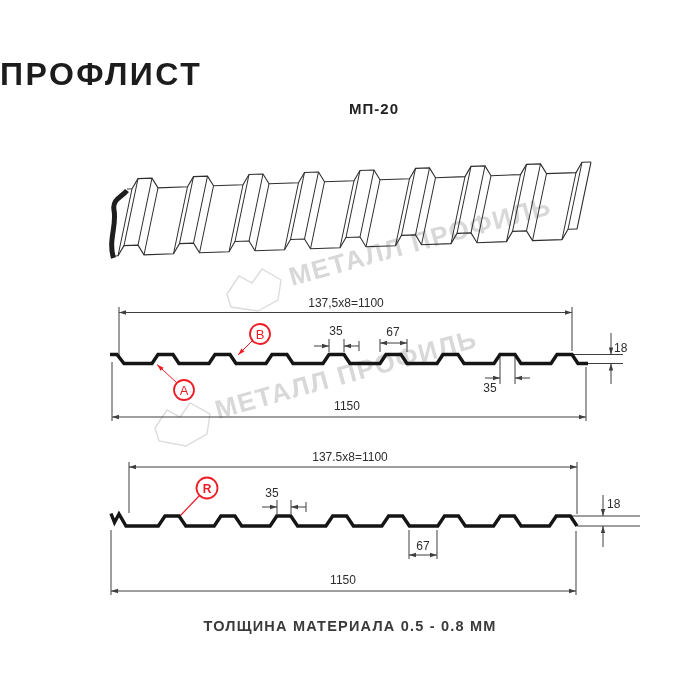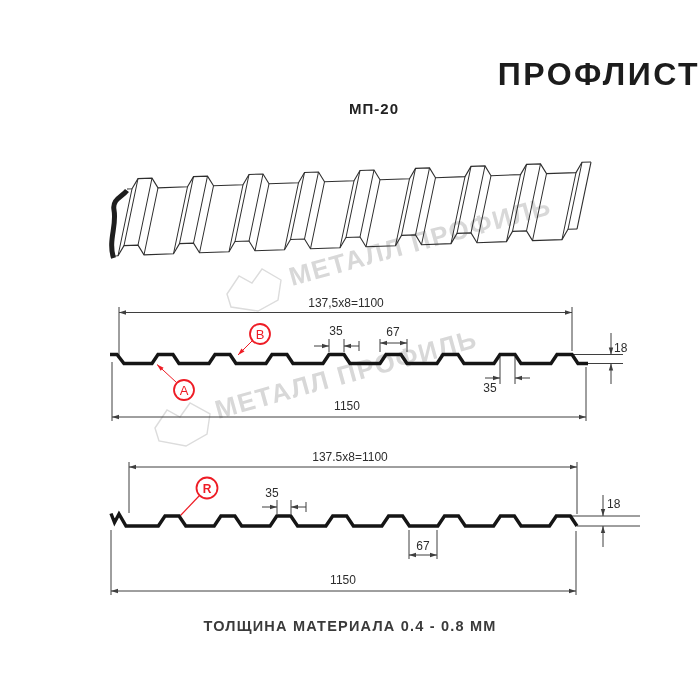--- a/index.html
+++ b/index.html
@@ -1,18 +1,18 @@
 <!DOCTYPE html>
 <html><head>
 <meta charset="utf-8">
 <style>
   html,body{margin:0;padding:0;background:#fff;}
   .canvas{position:relative;width:700px;height:700px;background:#ffffff;overflow:hidden;
           font-family:"Liberation Sans",sans-serif;}
-  .page-title{position:absolute;top:56px;left:0;right:0;text-align:right;
+  .page-title{position:absolute;top:56px;left:0;right:0;text-align:left;
               font-size:32px;font-weight:800;letter-spacing:2.5px;color:#1c1c1c;}
   .page-subtitle{position:absolute;top:100px;left:0;right:0;text-align:center;
               font-size:15px;font-weight:600;letter-spacing:1px;color:#222;margin-left:48px;}
   .footer-note{position:absolute;top:618px;left:0;right:0;text-align:center;
               font-size:14.5px;font-weight:600;letter-spacing:1.2px;color:#3a3a3a;}
   svg{position:absolute;top:0;left:0;}
   text.dim{font-family:"Liberation Sans",sans-serif;font-size:12px;fill:#2d2d2d;}
   text.red{font-family:"Liberation Sans",sans-serif;font-size:13px;fill:#ee1c25;}
   text.wm{font-family:"Liberation Sans",sans-serif;font-size:26px;font-weight:700;
           fill:#d8d8d8;letter-spacing:1.5px;}
@@ -169,14 +169,14 @@
       <text class="dim" x="350" y="461" text-anchor="middle">137.5x8=1100</text>
       <text class="dim" x="272" y="497" text-anchor="middle">35</text>
       <text class="dim" x="423" y="550" text-anchor="middle">67</text>
       <text class="dim" x="607" y="508" text-anchor="start">18</text>
       <text class="dim" x="343" y="584" text-anchor="middle">1150</text>
       <circle class="marker" cx="207" cy="488" r="10.5"></circle>
       <text class="red" x="207" y="493" text-anchor="middle" style="font-weight:700;font-size:12px">R</text>
     </g>
   </svg>
 
-  <div class="footer-note">ТОЛЩИНА МАТЕРИАЛА 0.4 - 0.8 ММ</div>
+  <div class="footer-note">ТОЛЩИНА МАТЕРИАЛА 0.5 - 0.8 ММ</div>
 </div>
 
 </body></html>

